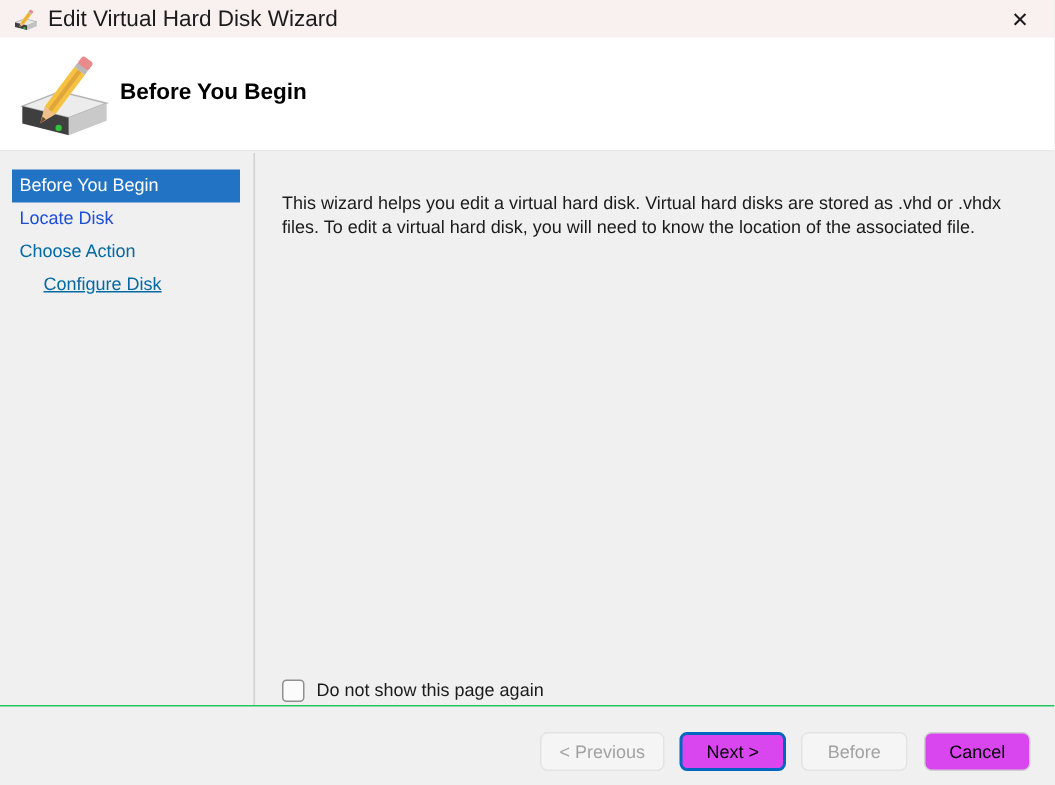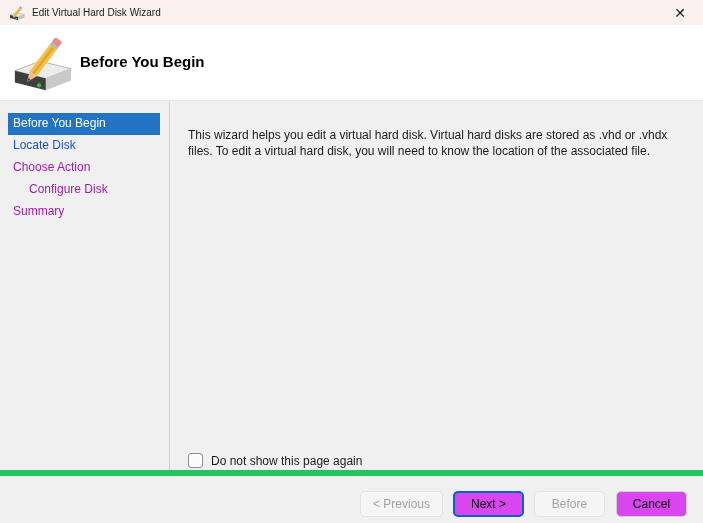--- a/index.html
+++ b/index.html
@@ -9,21 +9,21 @@
     font-size:12px; color:#1b1b1b; background:#f0f0f0;
   }
   .window { position:relative; width:703px; height:523px; background:#f0f0f0; overflow:hidden; }
 
   
   .titlebar {
     position:absolute; left:0; top:0; width:703px; height:25px;
     background:#f9f1f0; display:flex; align-items:center;
   }
   .titlebar-icon { width:16px; height:16px; margin-left:9px; flex:0 0 auto; }
-  .titlebar-title { margin-left:7px; font-size:10px; color:#1b1b1b; }
+  .titlebar-title { margin-left:7px; font-size:15px; color:#1b1b1b; }
   .close-btn {
     position:absolute; right:0; top:0; width:46px; height:25px;
     display:flex; align-items:center; justify-content:center;
     font-size:14px; font-weight:300; color:#1b1b1b; cursor:default;
   }
 
   
   .header {
     position:absolute; left:0; top:25px; width:703px; height:76px;
     background:#ffffff; border-bottom:1px solid #e6e6e6;
@@ -35,36 +35,36 @@
   .body { position:absolute; left:0; top:102px; width:703px; height:368px; background:#f0f0f0; }
   .sidebar {
     position:absolute; left:0; top:0; width:170px; height:368px;
     border-right:1px solid #cfcfcf; padding-top:11px;
   }
   .nav-item {
     height:22px; line-height:20px; padding-left:13px; color:#1d4ed8; cursor:default;
     margin-right:9px;
   }
   .nav-item.selected { background:#2373c5; color:#ffffff; margin-left:8px; padding-left:5px; }
-  .nav-item.disabled { color:#a21caf; }
-  .nav-item.indented { padding-left:29px; }
+  .nav-item.disabled { color:#0369a1; }
+  .nav-item.indented { padding-left:29px;text-decoration:underline; }
 
   .content { position:absolute; left:188px; top:16px; width:505px; height:368px; }
   .content-paragraph { margin-top:9px; width:505px; line-height:16px; color:#1b1b1b; }
-  .checkbox-row { position:absolute; left:0; top:335px; display:flex; align-items:center; }
+  .checkbox-row { position:absolute; left:0; top:335px; display:flex; }
   .checkbox {
     width:15px; height:15px; border:1px solid #8f8f8f; border-radius:3px;
     background:#fbfbfb; flex:0 0 auto;
   }
   .checkbox-label { margin-left:8px; color:#1b1b1b; }
 
   
   .footer {
     position:absolute; left:0; top:470px; width:703px; height:53px;
-    background:#f0f0f0; border-top:6px solid #22c55e;
+    background:#f0f0f0; border-top:1px solid #22c55e;
     display:flex; align-items:center; justify-content:flex-end;
     gap:10px; padding-right:16px; padding-top:8px;
   }
   .btn {
     min-width:71px; height:26px; padding:0 12px;
     border-radius:5px; font-size:12px; text-align:center;
     font-family:inherit; cursor:default;
     background:#d946ef; border:1px solid #d0d0d0; color:#000;
   }
   .btn.primary { border:2px solid #0067c0; }
@@ -113,21 +113,20 @@
     </svg>
     <div class="header-title">Before You Begin</div>
   </div>
 
   <div class="body">
     <div class="sidebar">
       <div class="nav-item selected">Before You Begin</div>
       <div class="nav-item">Locate Disk</div>
       <div class="nav-item disabled">Choose Action</div>
       <div class="nav-item disabled indented">Configure Disk</div>
-      <div class="nav-item disabled">Summary</div>
     </div>
 
     <div class="content">
       <div class="content-paragraph">This wizard helps you edit a virtual hard disk. Virtual hard disks are stored as .vhd or .vhdx files. To edit a virtual hard disk, you will need to know the location of the associated file.</div>
       <div class="checkbox-row">
         <div class="checkbox"></div>
         <span class="checkbox-label">Do not show this page again</span>
       </div>
     </div>
   </div>

